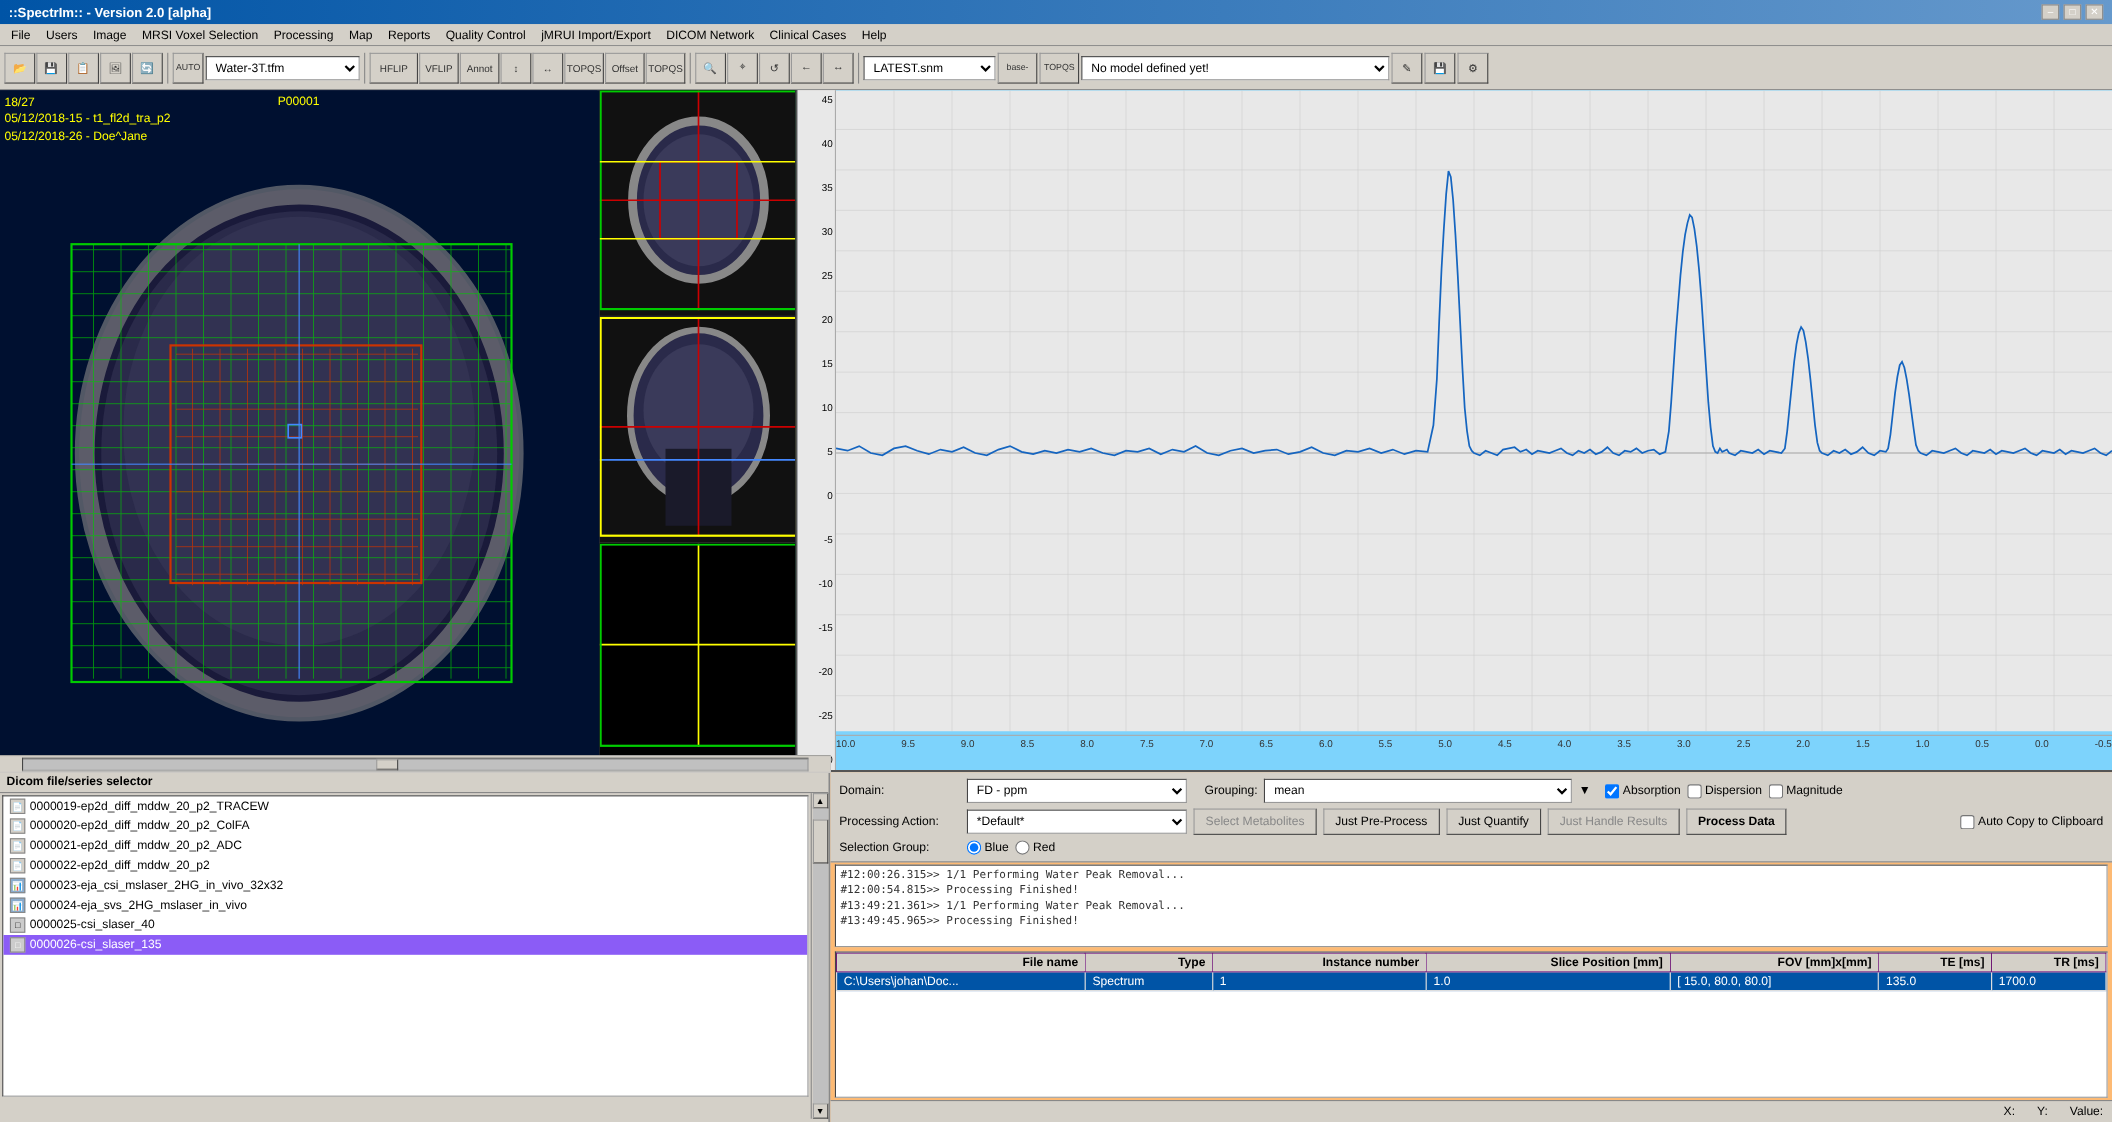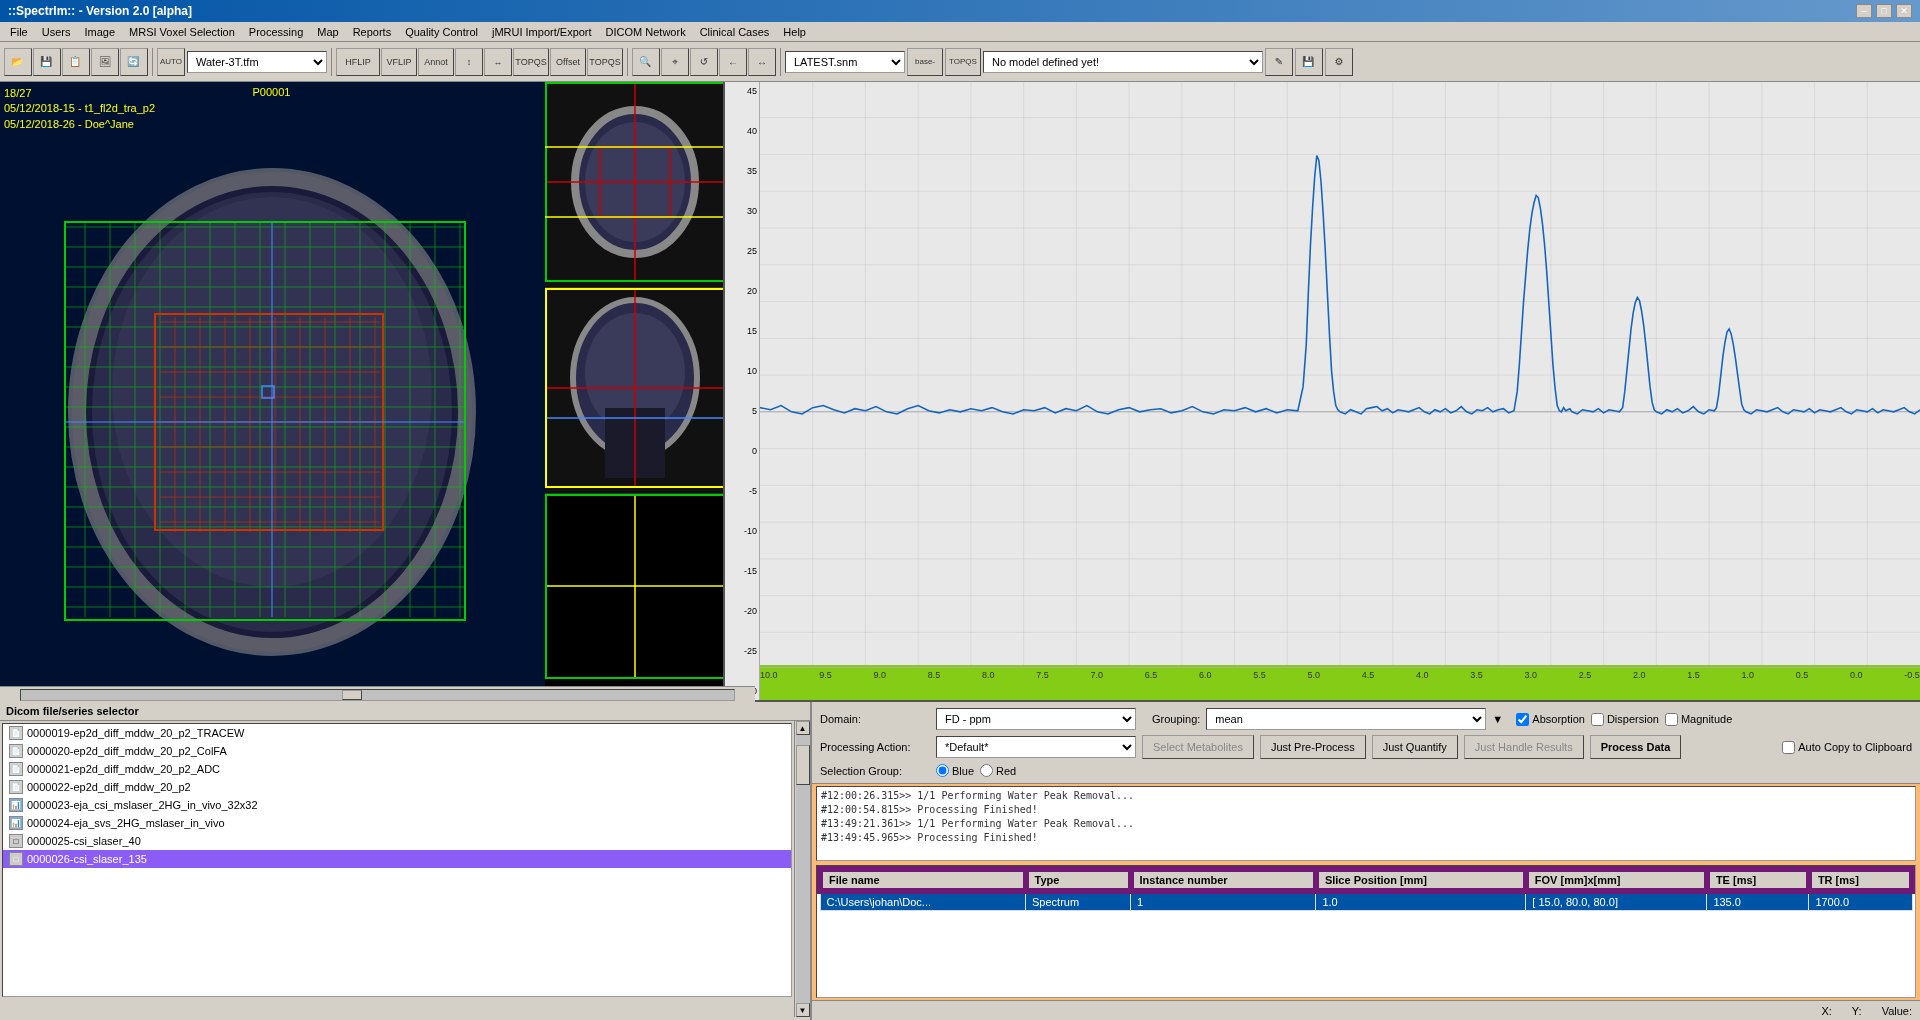--- a/index.html
+++ b/index.html
@@ -123,21 +123,21 @@
       padding: 4px 2px;
       font-size: 9px;
       text-align: right;
       border-right: 1px solid #aaa;
       flex-shrink: 0;
     }
 
     
     #spectrum-area {
       flex: 1;
-      background: #84cc16;
+      background: #7dd3fc;
       position: relative;
       overflow: hidden;
     }
     #spectrum-svg {
       width: 100%;
       height: calc(100% - 30px);
     }
     #x-axis-labels {
       height: 30px;
       display: flex;
@@ -149,21 +149,21 @@
     }
 
     
     #bottom-section {
       display: flex;
       flex: 1;
     }
 
     
     #dicom-panel {
-      width: 812px;
+      width: 755px;
       background: #d4d0c8;
       border-right: 2px solid #888;
       flex-shrink: 0;
     }
     #dicom-header {
       background: #d4d0c8;
       padding: 3px 6px;
       font-size: 11px;
       font-weight: bold;
       border-bottom: 1px solid #888;
@@ -242,23 +242,23 @@
       border: 1px inset #999;
       margin: 2px 4px;
     }
     #file-table {
       width: 100%;
       border-collapse: collapse;
       font-size: 11px;
     }
     #file-table th {
       background: #d4d0c8;
-      border: 6px solid #701a75;
+      border: 1px solid #701a75;
       padding: 2px 6px;
-      text-align: left;
+      text-align: right;
       position: sticky;
       top: 0;
     }
     #file-table td {
       border: 1px solid #ddd;
       padding: 2px 6px;
     }
     #file-table tr.selected td { background: #0054a6; color: white; }
 
     

